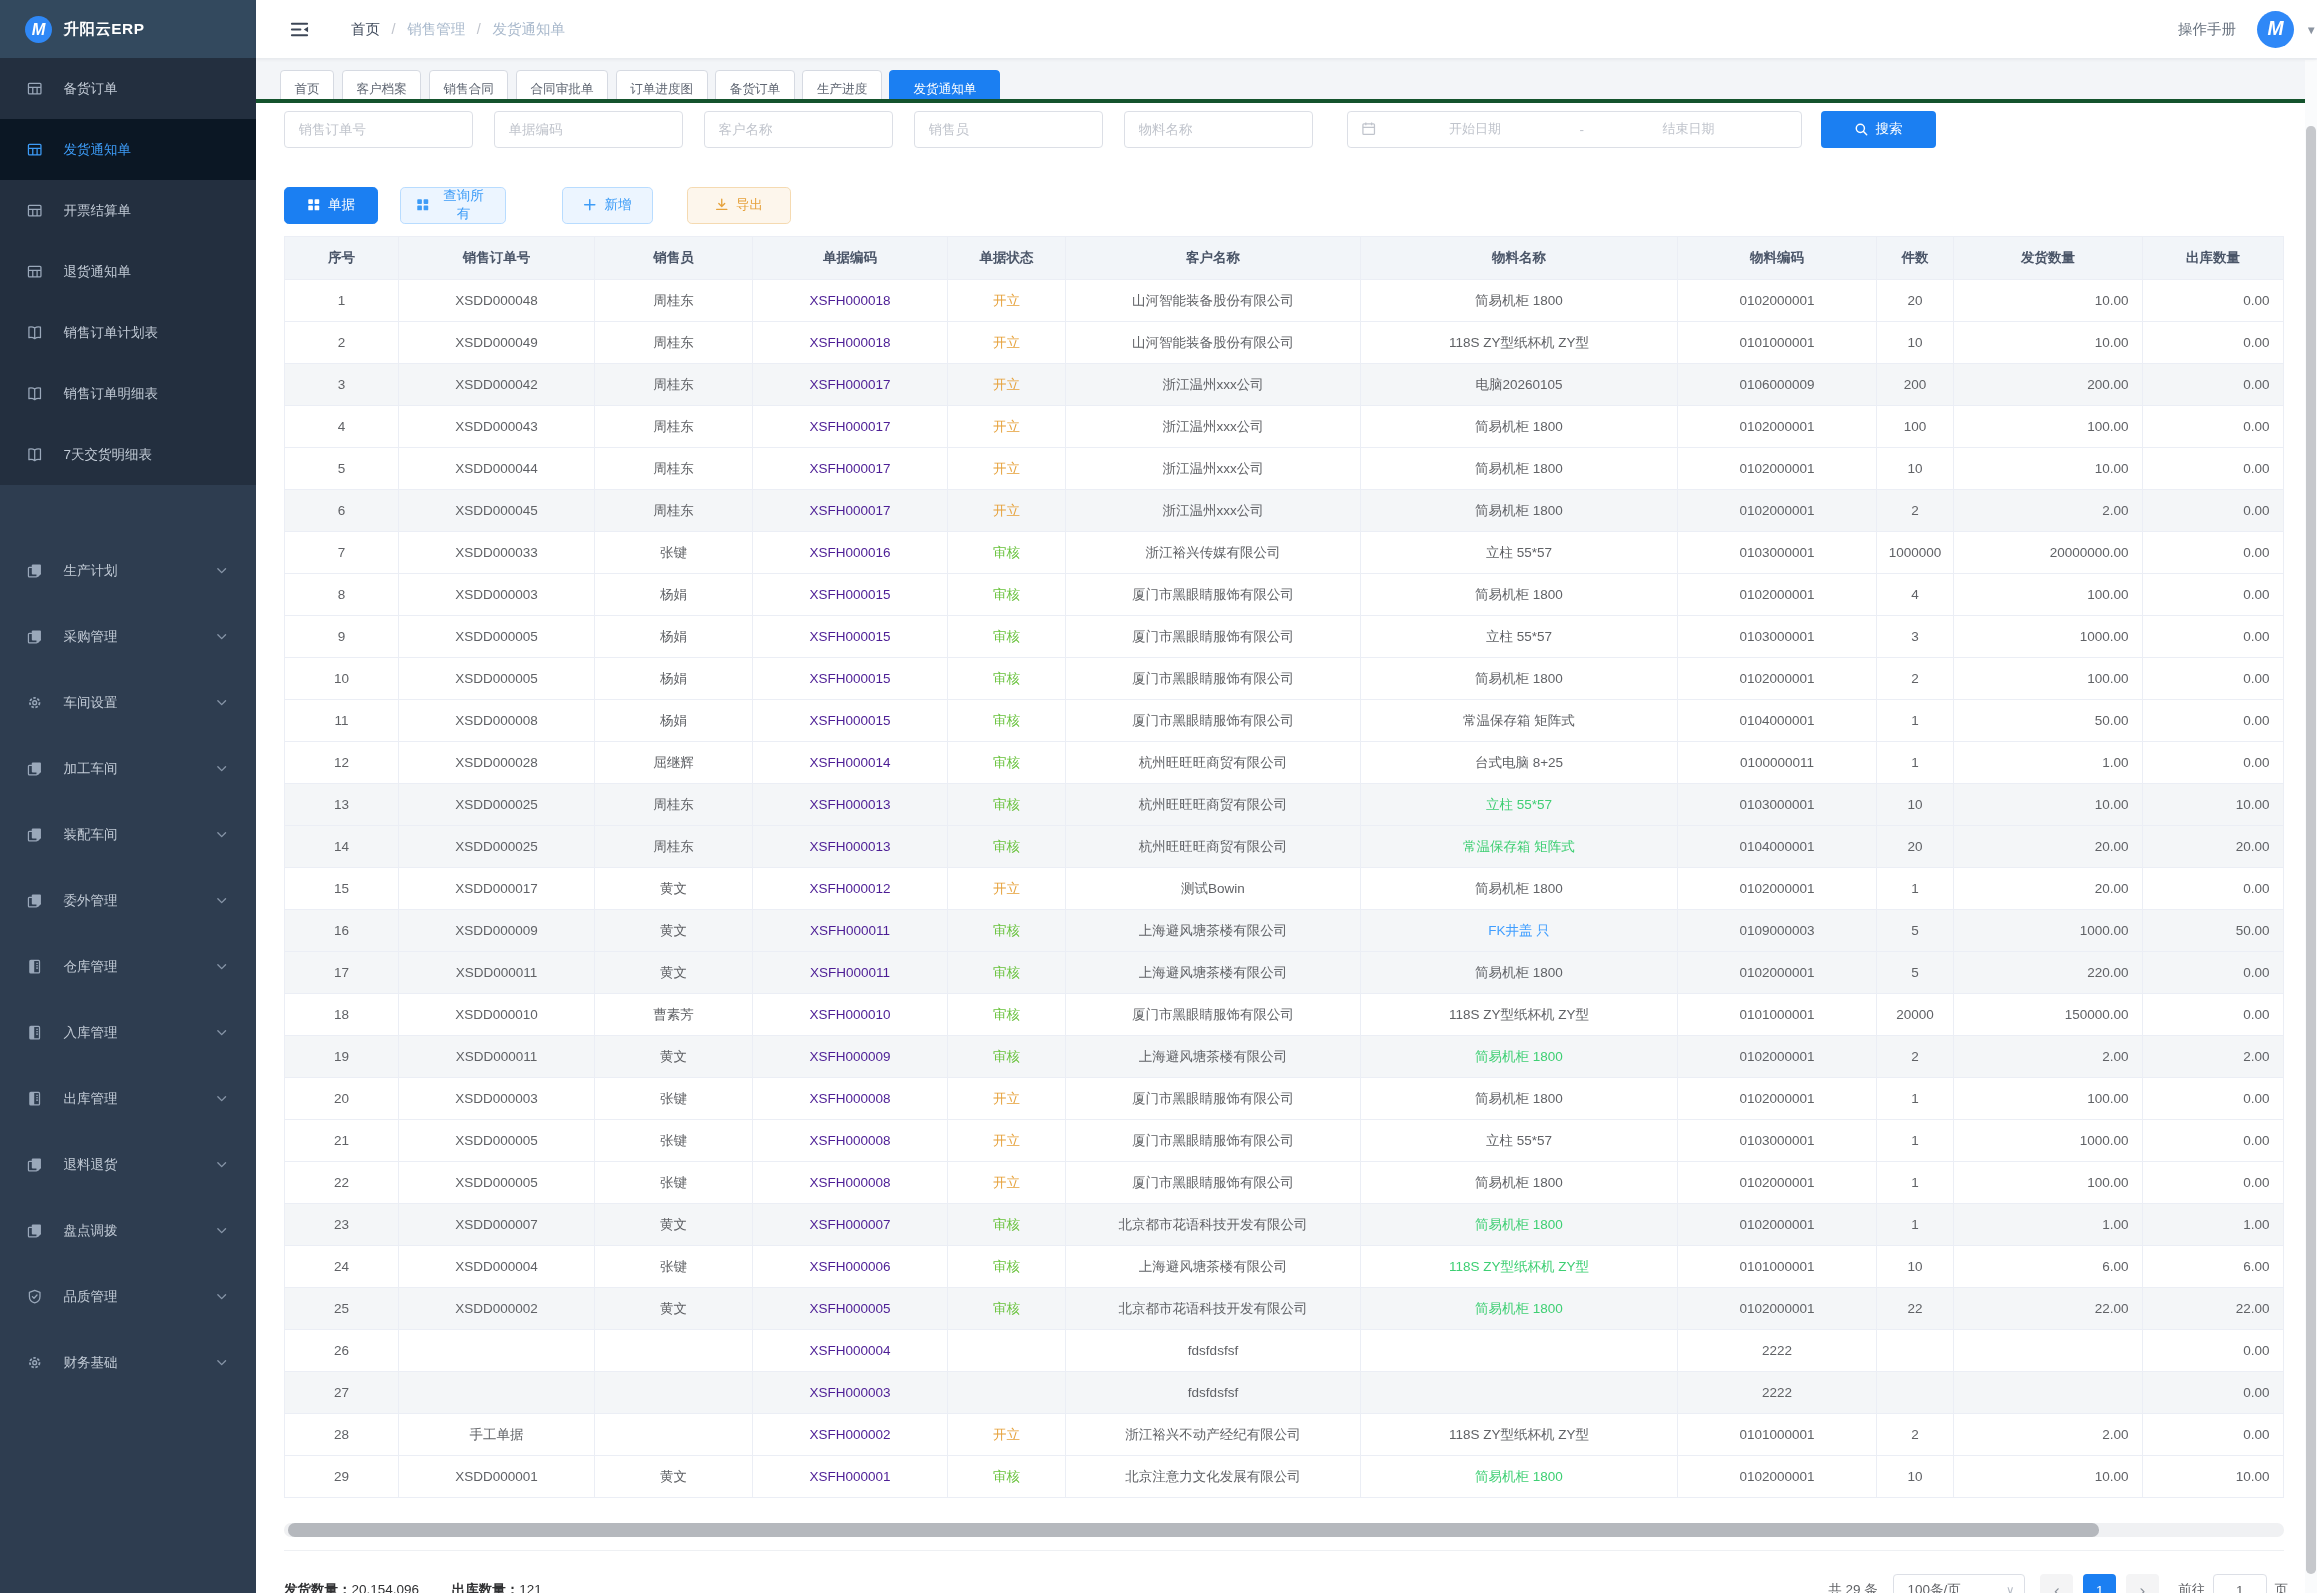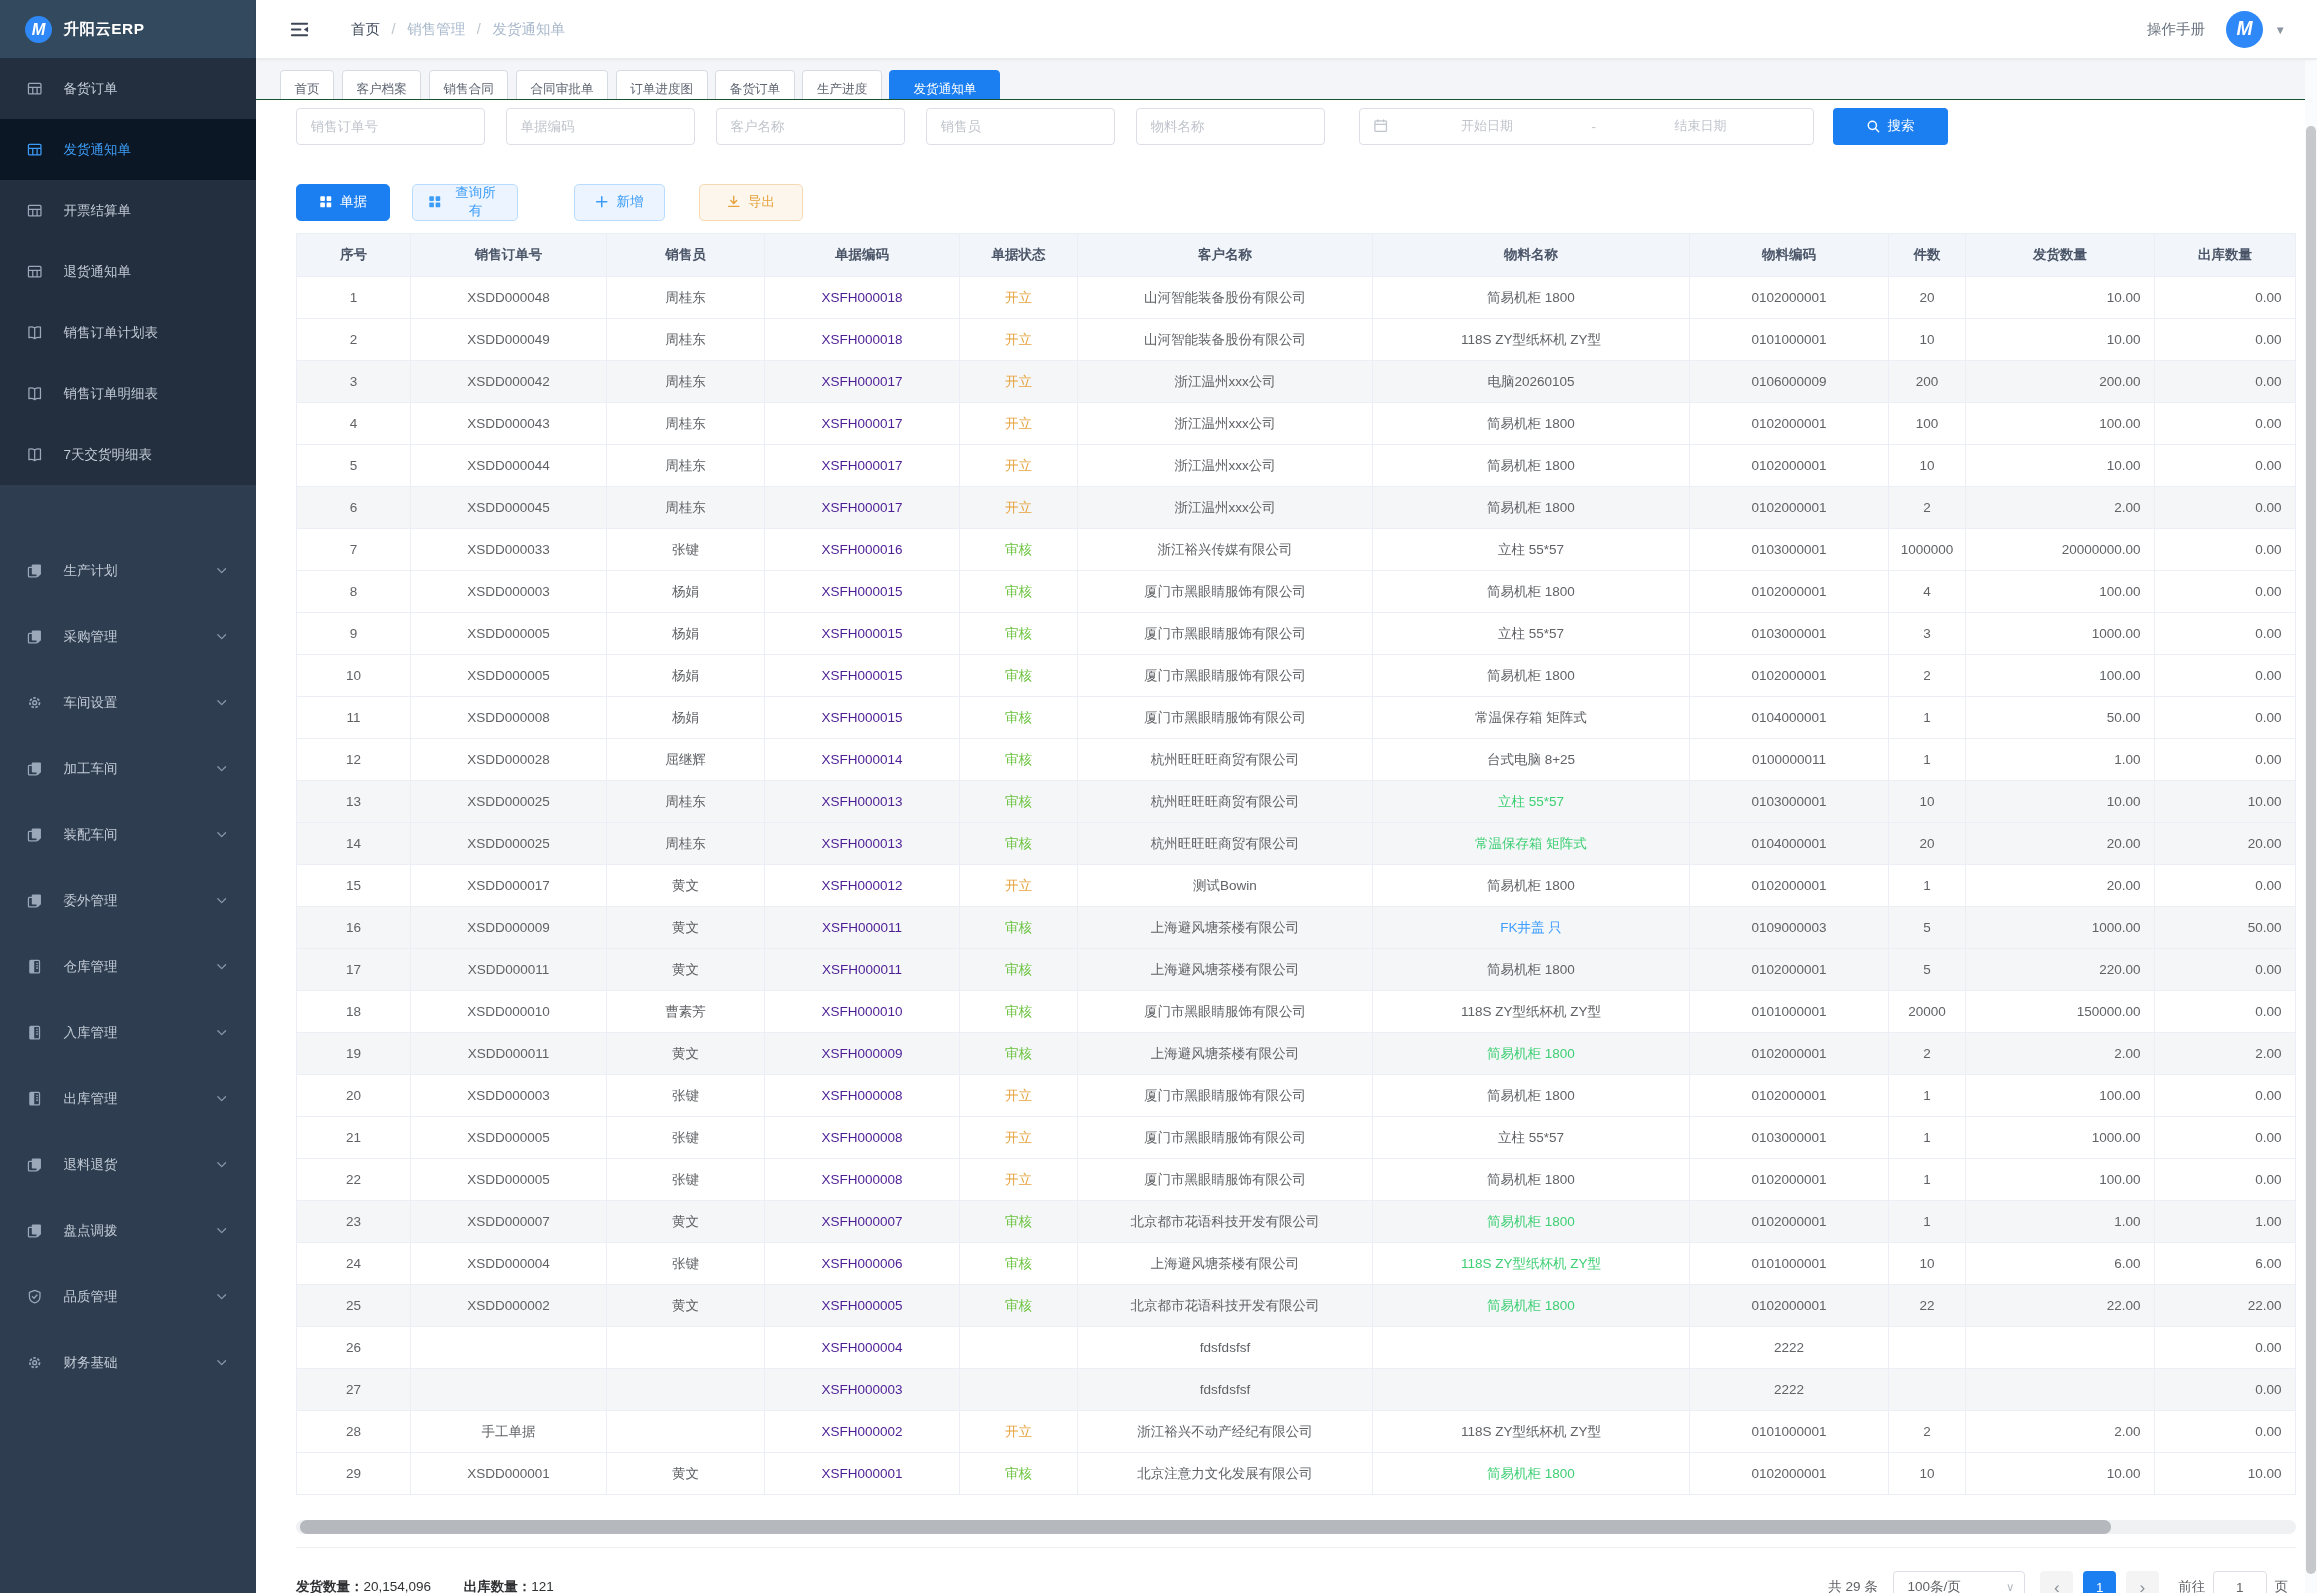--- a/index.html
+++ b/index.html
@@ -26,34 +26,34 @@
   .menu-item.active .mi-icon{color:#3d9cf7;}
   .mi-chevron{position:absolute;right:27px;top:50%;margin-top:-7.7px;width:15.4px;height:15.4px;color:#8795a7;}
   
   .main{position:absolute;left:256px;top:0;right:0;bottom:0;}
   .topbar{height:58px;background:#ffffff;display:flex;align-items:center;box-shadow:0 1px 3.9px rgba(0,21,41,.08);position:relative;z-index:5;}
   .hamburger{margin-left:33px;width:21px;height:21px;color:#3c4656;cursor:pointer;}
   .breadcrumb{margin-left:41px;display:flex;align-items:center;font-size:14.5px;}
   .bc-home{color:#404b5c;}
   .bc-sep{color:#c0c4cc;margin:0 11.6px;}
   .bc-link{color:#a9b9cc;}
-  .top-right{margin-left:auto;display:flex;align-items:center;margin-right:31px;}
+  .top-right{margin-left:auto;display:flex;align-items:center;}
   .manual{color:#68727f;font-size:14.5px;cursor:pointer;}
   .avatar{width:37px;height:37px;border-radius:50%;background:#2f88f7;color:#fff;display:flex;align-items:center;justify-content:center;
     font-weight:bold;font-style:italic;font-size:19.3px;margin-left:21px;cursor:pointer;}
   .avatar-caret{color:#8b94a1;font-size:11.6px;margin-left:11.6px;cursor:pointer;}
   
   .tabszone{height:42px;background:#f3f5f8;overflow:hidden;padding-left:24px;box-sizing:border-box;}
   .chips{display:flex;margin-top:11.6px;}
   .chip{height:39px;line-height:37px;background:#fff;border:1px solid #d6dae2;border-radius:3.9px;color:#5f6672;
     font-size:12.6px;padding:0 13.5px;margin-right:7.7px;white-space:nowrap;cursor:pointer;box-sizing:border-box;}
   .chip.active{background:#1b7ff2;border-color:#1b7ff2;color:#fff;padding:0 23px;}
   
-  .panel{position:absolute;top:99px;left:0;right:11.6px;bottom:0;background:#ffffff;border-top:1px solid #14532d;
-    padding-left:40px;box-sizing:border-box;}
+  .panel{position:absolute;top:99px;left:0;right:11.6px;bottom:0;background:#ffffff;border-top:4px solid #14532d;
+    padding-left:28px;box-sizing:border-box;}
   
   .filters{display:flex;align-items:center;margin-top:7.7px;height:37px;}
   .f-input{width:189px;height:37px;border:1px solid #dcdfe6;border-radius:3.9px;box-sizing:border-box;margin-right:21px;
     padding:0 13.5px;font-size:13.5px;color:#606266;outline:none;font-family:inherit;}
   .f-input::placeholder{color:#c0c4cc;}
   .daterange{width:455px;height:37px;border:1px solid #dcdfe6;border-radius:3.9px;box-sizing:border-box;margin-left:12.6px;
     display:flex;align-items:center;padding:0 13.5px;cursor:text;}
   .daterange .cal{width:15.4px;height:15.4px;color:#c0c4cc;flex:0 0 auto;}
   .daterange .dph{flex:1;text-align:center;color:#c0c4cc;font-size:13px;}
   .daterange .dsep{color:#c0c4cc;padding:0 5.8px;}

